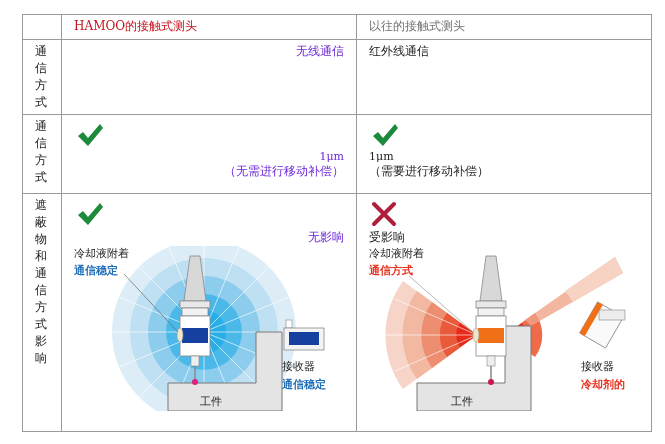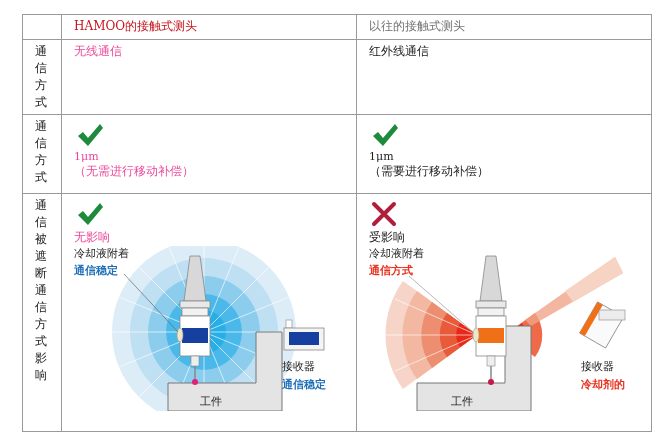--- a/index.html
+++ b/index.html
@@ -1,21 +1,21 @@
 <!DOCTYPE html>
 <html><head>
 <meta charset="utf-8">
 <style>
   html,body{margin:0;padding:0;background:#fff;}
   body{width:665px;height:444px;position:relative;overflow:hidden;font-family:"DejaVu Sans","Liberation Sans",sans-serif;}
   table.cmp{position:absolute;left:22px;top:14px;border-collapse:collapse;width:630px;font-size:12px;color:#222;}
   table.cmp td{border:1px solid #9a9a9a;vertical-align:top;padding:3px 12px;}
   col.c0{width:72px;} col.c1{width:278px;} col.c2{width:280px;}
   tr.r0 td{height:18px;} tr.r1 td{height:18px;} tr.r2 td{height:72px;} tr.r3 td{height:231px;}
-  .red{color:#ec4899;} .blue{color:#737373;} .dark{color:#222;}
+  .red{color:#6d28d9;text-align:right;} .blue{color:#737373;} .dark{color:#222;}
   .hdr-red{color:#c4141d;font-family:"DejaVu Serif","Liberation Serif",serif;font-size:12px;}
   .small{font-size:11px;}
   .check{display:block;width:28px;height:26px;margin:4px 0 2px 2px;}
   .cross{display:block;width:26px;height:26px;margin:4px 0 2px 2px;}
   .cell{position:relative;}
   .illus{position:relative;width:270px;height:165px;}
   .lbl{position:absolute;font-size:11px;line-height:15px;white-space:nowrap;}
   .lbl.b{font-weight:bold;}
 </style>
 </head>
@@ -50,21 +50,21 @@
     <td>
       <svg class="check" viewBox="0 0 28 26">
             <path d="M2 14 L7 10 L12 16 L24 2 L27 6 L12 24 Z" fill="#1e8a3c"></path>
           </svg>
       <div class="small" style="font-family:'DejaVu Serif',serif;">1μm</div>
       <div>（需要进行移动补偿）</div>
     </td>
   </tr>
   <tr class="r3">
     <td style="line-height:17px;">
-      <div>通信被遮断</div>
+      <div>遮蔽物和</div>
       <div>通信方式</div>
       <div>影响</div>
     </td>
     <td class="cell">
       <svg class="check" viewBox="0 0 28 26">
             <path d="M2 14 L7 10 L12 16 L24 2 L27 6 L12 24 Z" fill="#1e8a3c"></path>
           </svg>
       <div class="red">无影响</div>
       <div class="illus">
         <svg width="270" height="165" viewBox="0 0 270 165">

